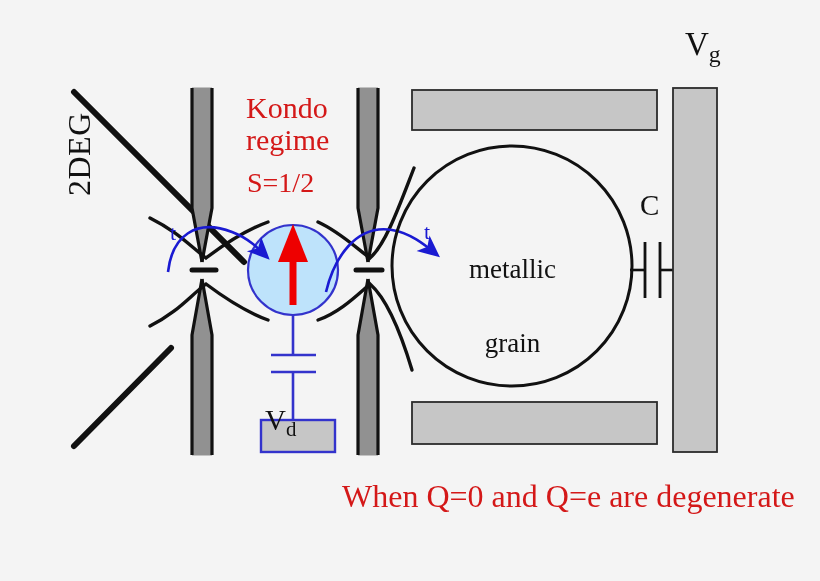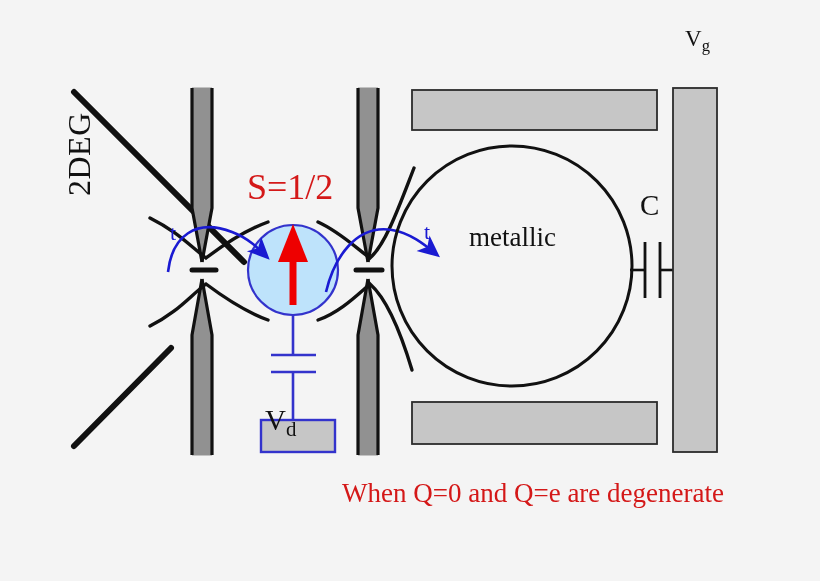--- a/index.html
+++ b/index.html
@@ -47,46 +47,46 @@
   #kondo-regime-label {
     left: 246px;
     top: 92px;
     font-size: 30px;
     text-align: left;
   }
   #kondo-regime-label span { display: block; }
   #spin-label {
     left: 247px;
     top: 168px;
-    font-size: 36px;
+    font-size: 28px;
   }
   #twodeg-label {
     left: 62px;
     top: 196px;
     font-size: 32px;
     transform: rotate(-90deg);
     transform-origin: left top;
     letter-spacing: 0.5px;
   }
   #metallic-grain-label {
     left: 469px;
     top: 217px;
     font-size: 27px;
     text-align: center;
   }
-  #metallic-grain-label span { display: block; line-height: 1.55; }
+  #metallic-grain-label span { display: block; line-height: 1.55; margin-top: 32px; }
   #capacitance-label {
     left: 640px;
     top: 190px;
     font-size: 29px;
   }
   #vg-label {
     left: 685px;
     top: 27px;
-    font-size: 23px;
+    font-size: 33px;
   }
   #vd-label {
     left: 265px;
     top: 385px;
     font-size: 29px;
     margin-top: 20px;
   }
   .sub {
     font-size: 0.72em;
     vertical-align: -0.28em;
@@ -97,21 +97,21 @@
     font-size: 22px;
   }
   #t-right-label {
     left: 424px;
     top: 220px;
     font-size: 22px;
   }
   #caption-label {
     left: 342px;
     top: 476px;
-    font-size: 27px;
+    font-size: 32px;
     text-align: center;
   }
   #caption-label span { display: block; line-height: 1.28; }
   #caption-label .line2 { text-align: center; }
 </style>
 </head>
 <body>
 
 <div id="figure">
 
@@ -175,27 +175,32 @@
     <line x1="645" y1="242" x2="645" y2="298" stroke="#111111" stroke-width="2.8"></line>
     <line x1="660" y1="242" x2="660" y2="298" stroke="#111111" stroke-width="2.8"></line>
     <line x1="660" y1="270" x2="676" y2="270" stroke="#111111" stroke-width="2.6"></line>
 
     <rect x="412" y="90" width="245" height="40" fill="#c6c6c6" stroke="#2b2b2b" stroke-width="1.8"></rect>
     <rect x="412" y="402" width="245" height="42" fill="#c6c6c6" stroke="#2b2b2b" stroke-width="1.8"></rect>
     <rect x="673" y="88" width="44" height="364" fill="#c6c6c6" stroke="#2b2b2b" stroke-width="1.8"></rect>
 
   </svg>
 
+  <div class="lbl red-text" id="kondo-regime-label">
+    <span>Kondo</span>
+    <span>regime</span>
+  </div>
 
   <div class="lbl red-text" id="spin-label">S=1/2</div>
 
   <div class="lbl black-text" id="twodeg-label">2DEG</div>
 
   <div class="lbl black-text" id="metallic-grain-label">
     <span>metallic</span>
+    <span>grain</span>
   </div>
 
   <div class="lbl black-text" id="capacitance-label">C</div>
 
   <div class="lbl black-text" id="vg-label"><span>V</span><span class="sub">g</span></div>
 
   <div class="lbl black-text" id="vd-label"><span>V</span><span class="sub">d</span></div>
 
   <div class="lbl blue-text" id="t-left-label">t</div>
 

